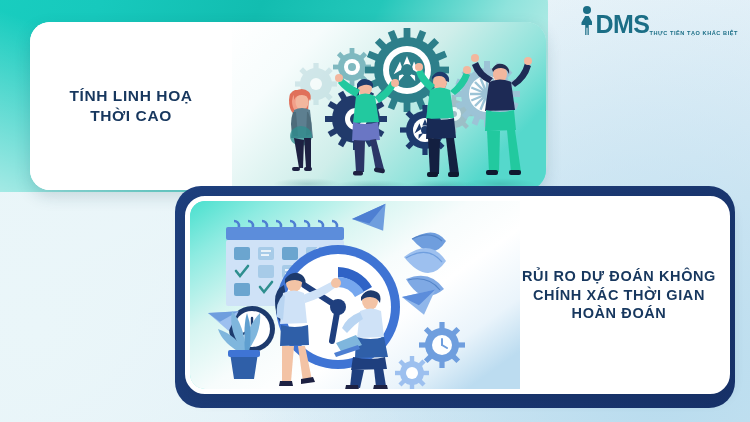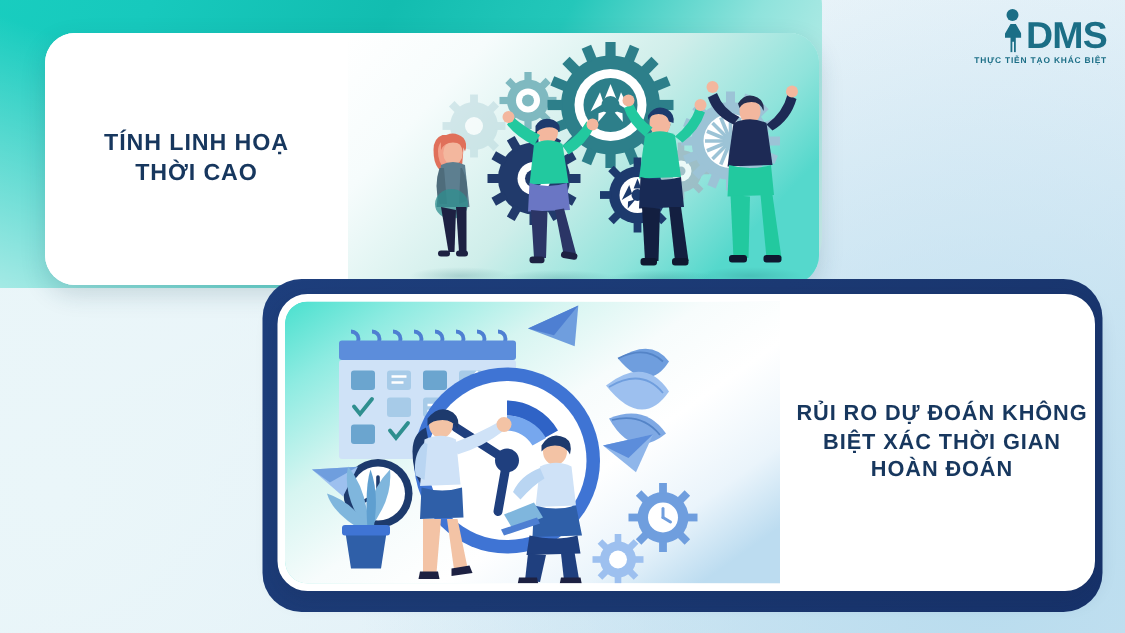--- a/index.html
+++ b/index.html
@@ -93,30 +93,30 @@
   }
   .card-bot .img-pane {
     flex: 0 0 330px;
     position: relative;
     background: linear-gradient(112deg,#46e0cf 0%, #79e7dc 14%, #cdf3ef 34%, #f3fbfb 52%, #ffffff 66%, #eaf4fb 84%, #bcdcf0 100%);
     overflow: hidden;
     border-radius: 14px 0 0 14px;
   }
   .card-bot .text-pane {
     flex: 1 1 auto;
-    display: flex; align-items: center; justify-content: flex-end;
+    display: flex; align-items: center; justify-content: flex-start;
     background: #ffffff;
     padding-left: 2px;
   }
 
   
   .logo {
     position: absolute;
     right: 12px; top: 6px;
-    display: flex; flex-direction: column; align-items: flex-end;
+    display: flex; flex-direction: row; align-items: flex-end;
     z-index: 40;
   }
   .logo-row { display: flex; align-items: flex-end; }
   .logo-person { position: relative; width: 15px; height: 30px; margin-right: 1px; }
   .logo-head {
     position: absolute; left: 3.5px; top: 0;
     width: 8px; height: 8px; border-radius: 50%;
     background: #1b6e86;
   }
   .logo-body {
@@ -631,21 +631,21 @@
             </g>
           </g>
           <circle r="6" fill="#ffffff"></circle>
         </g>
       </svg>
     </div>
 
     <div class="text-pane">
       <div class="headline-dark headline-bottom">
         <div>RỦI RO DỰ ĐOÁN KHÔNG</div>
-        <div>BIỆT XÁC THỜI GIAN</div>
+        <div>CHÍNH XÁC THỜI GIAN</div>
         <div>HOÀN ĐOÁN</div>
       </div>
     </div>
   </div>
 
   <div class="logo">
     <div class="logo-row">
       <span class="logo-person">
         <span class="logo-head"></span>
         <span class="logo-body"></span>

